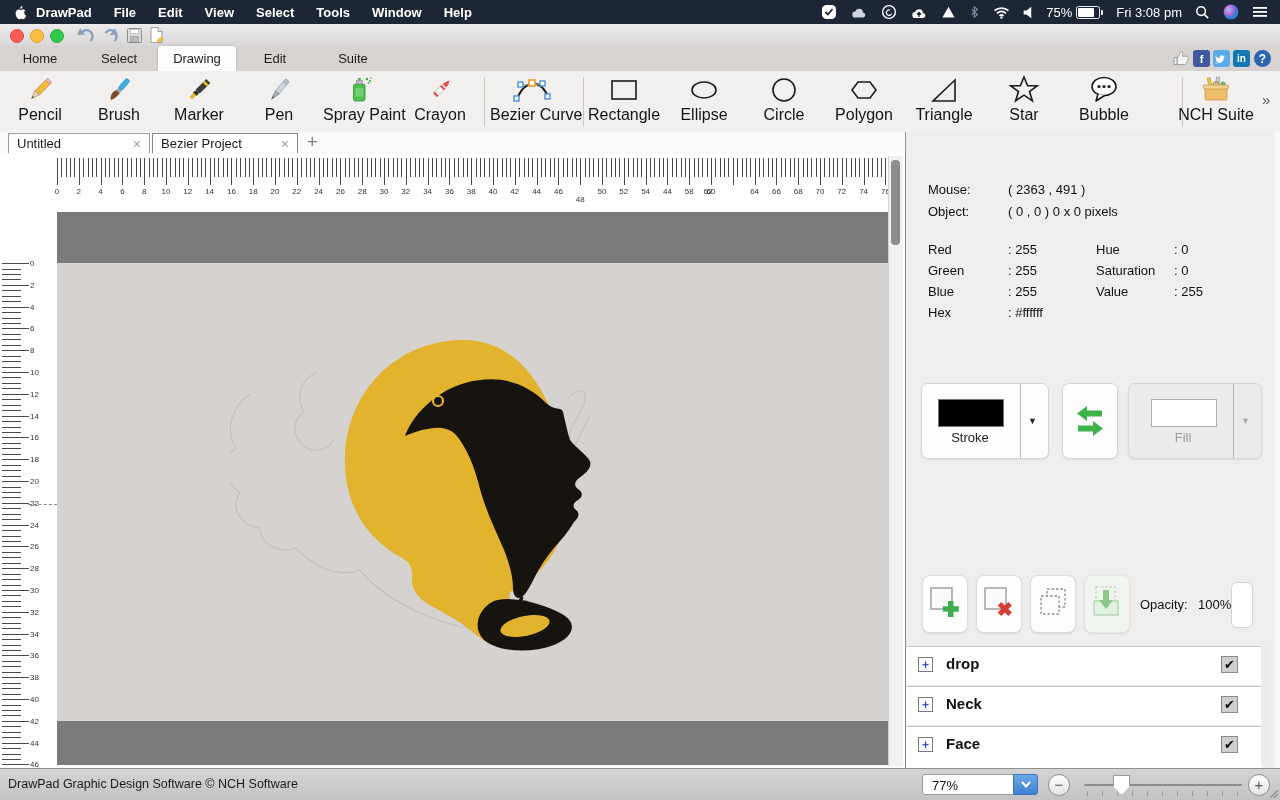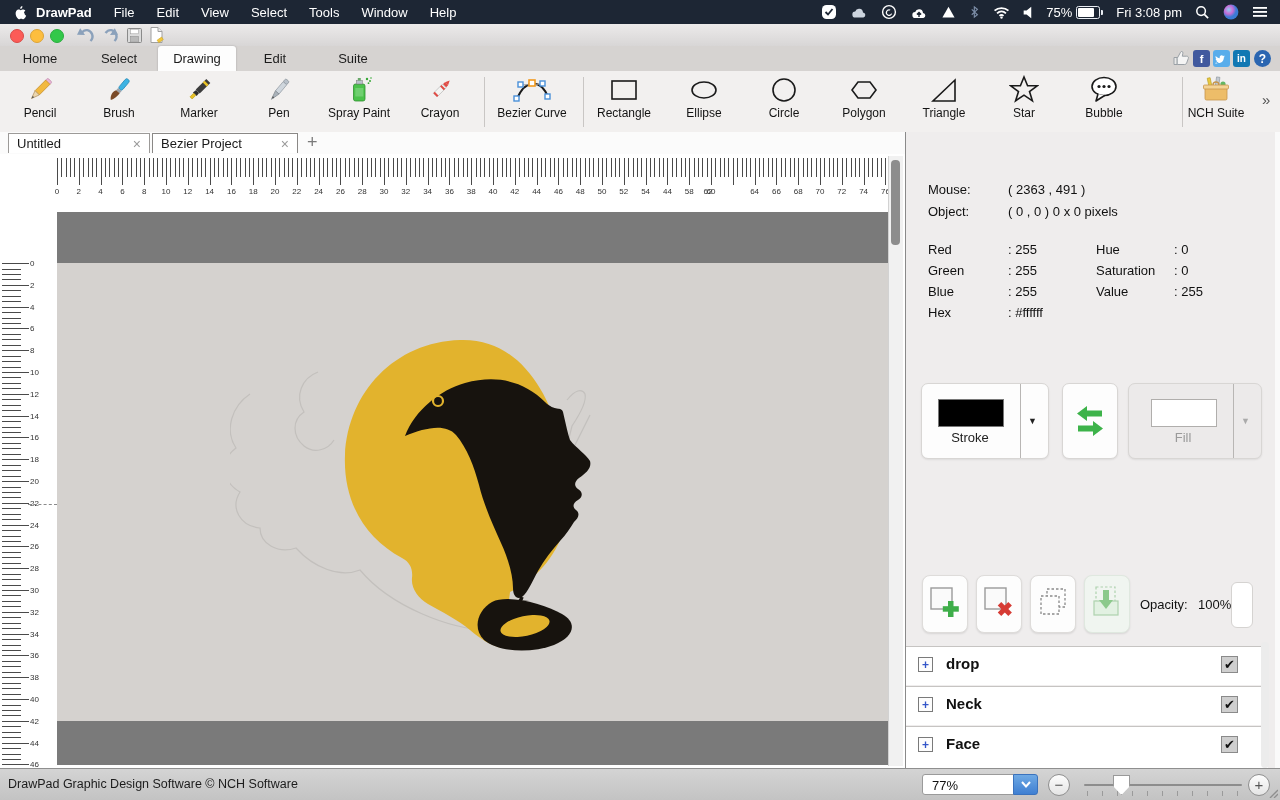--- a/index.html
+++ b/index.html
@@ -3,21 +3,21 @@
 <meta charset="utf-8">
 <style>
   html,body{margin:0;padding:0;background:#444;}
   .screen{position:relative;width:1280px;height:800px;overflow:hidden;
     font-family:"Liberation Sans","DejaVu Sans",sans-serif;background:#fff;
     -webkit-font-smoothing:antialiased;}
   .abs{position:absolute;}
   
   .menubar{left:0;top:0;width:1280px;height:24px;background:#1d2634;color:#fff;
     display:flex;align-items:center;font-size:13px;}
-  .menubar .mitem{margin:0 11px;white-space:nowrap;}
+  .menubar .mitem{margin:0 11px;white-space:nowrap;font-weight:bold;}
   .menubar .appname{font-weight:bold;margin:0 11px 0 9px;}
   .mb-right{margin-left:auto;display:flex;align-items:center;gap:13px;padding-right:12px;}
   .mb-ic{display:flex;align-items:center;}
   .batt{display:inline-block;width:22px;height:11px;border:1px solid #e8ecf2;border-radius:2.5px;position:relative;margin-left:4px;}
   .batt-fill{position:absolute;left:1px;top:1px;bottom:1px;width:72%;background:#fff;border-radius:1px;}
   .batt-nub{display:inline-block;width:2px;height:5px;background:#e8ecf2;border-radius:0 1px 1px 0;margin-left:1px;}
   
   .titlebar{left:0;top:24px;width:1280px;height:22px;background:linear-gradient(#eceaea,#d8d6d6);
     border-bottom:1px solid #b4b2b2;}
   .tl{width:12px;height:12px;border-radius:50%;top:5px;}
@@ -25,21 +25,21 @@
   
   .ribbon{left:0;top:46px;width:1280px;height:25px;background:#d6d3d1;border-bottom:1px solid #c6c3c1;}
   .rtab{top:0;height:25px;line-height:26px;text-align:center;font-size:13px;color:#1c1c1c;}
   .rtab.active{background:#fdfdfd;border-radius:3px 3px 0 0;box-shadow:0 0 2px rgba(0,0,0,.25);}
   .soc{top:4px;width:17px;height:17px;border-radius:3px;display:flex;align-items:center;justify-content:center;
     color:#fff;font-weight:bold;font-size:11px;}
   
   .toolbar{left:0;top:71px;width:1280px;height:61px;background:#f2f0ef;border-bottom:1px solid #bdbab8;}
   .tool{top:3px;width:72px;text-align:center;cursor:default;}
   .tool svg{display:block;margin:1px auto 0;}
-  .tlabel{font-size:12px;color:#141414;margin-top:1px;white-space:nowrap;}
+  .tlabel{font-size:16px;color:#141414;margin-top:1px;white-space:nowrap;}
   .tsep{top:6px;width:1px;height:50px;background:#c9c6c4;}
   .overflow{top:20px;font-size:15px;color:#555;}
   
   .doctabs{left:0;top:132px;width:1280px;height:22px;background:#fbfbfb;border-bottom:1px solid #a5a3a1;}
   .dtab{top:1px;height:20px;background:#fff;border:1px solid #9c9a98;border-bottom:none;
     font-size:13px;color:#1a1a1a;display:flex;align-items:center;padding:0 8px;box-sizing:border-box;}
   .dtab .dclose{margin-left:auto;color:#9a9a9a;font-size:14px;}
   .addtab{top:0;font-size:18px;color:#7a7a7a;}
   
   .workspace{left:0;top:154px;width:905px;height:614px;background:#fff;overflow:hidden;}
@@ -624,21 +624,21 @@
         <div class="hn" style="left: 362.2px;">28</div>
         <div class="hn" style="left: 384px;">30</div>
         <div class="hn" style="left: 405.8px;">32</div>
         <div class="hn" style="left: 427.6px;">34</div>
         <div class="hn" style="left: 449.4px;">36</div>
         <div class="hn" style="left: 471.2px;">38</div>
         <div class="hn" style="left: 493px;">40</div>
         <div class="hn" style="left: 514.8px;">42</div>
         <div class="hn" style="left: 536.6px;">44</div>
         <div class="hn" style="left: 558.4px;">46</div>
-        <div class="hn" style="left: 580.2px;">48</div>
+        <div class="hn" style="left: 580.2px; margin-top: 8px;">48</div>
         <div class="hn" style="left: 602px;">50</div>
         <div class="hn" style="left: 623.8px;">52</div>
         <div class="hn" style="left: 645.6px;">54</div>
         <div class="hn" style="left: 667.4px;">44</div>
         <div class="hn" style="left: 689.2px;">58</div>
         <div class="hn" style="left: 711px;">60</div>
         <div class="hn" style="left: 708px;">62</div>
         <div class="hn" style="left: 754.6px;">64</div>
         <div class="hn" style="left: 776.4px;">66</div>
         <div class="hn" style="left: 798.2px;">68</div>

